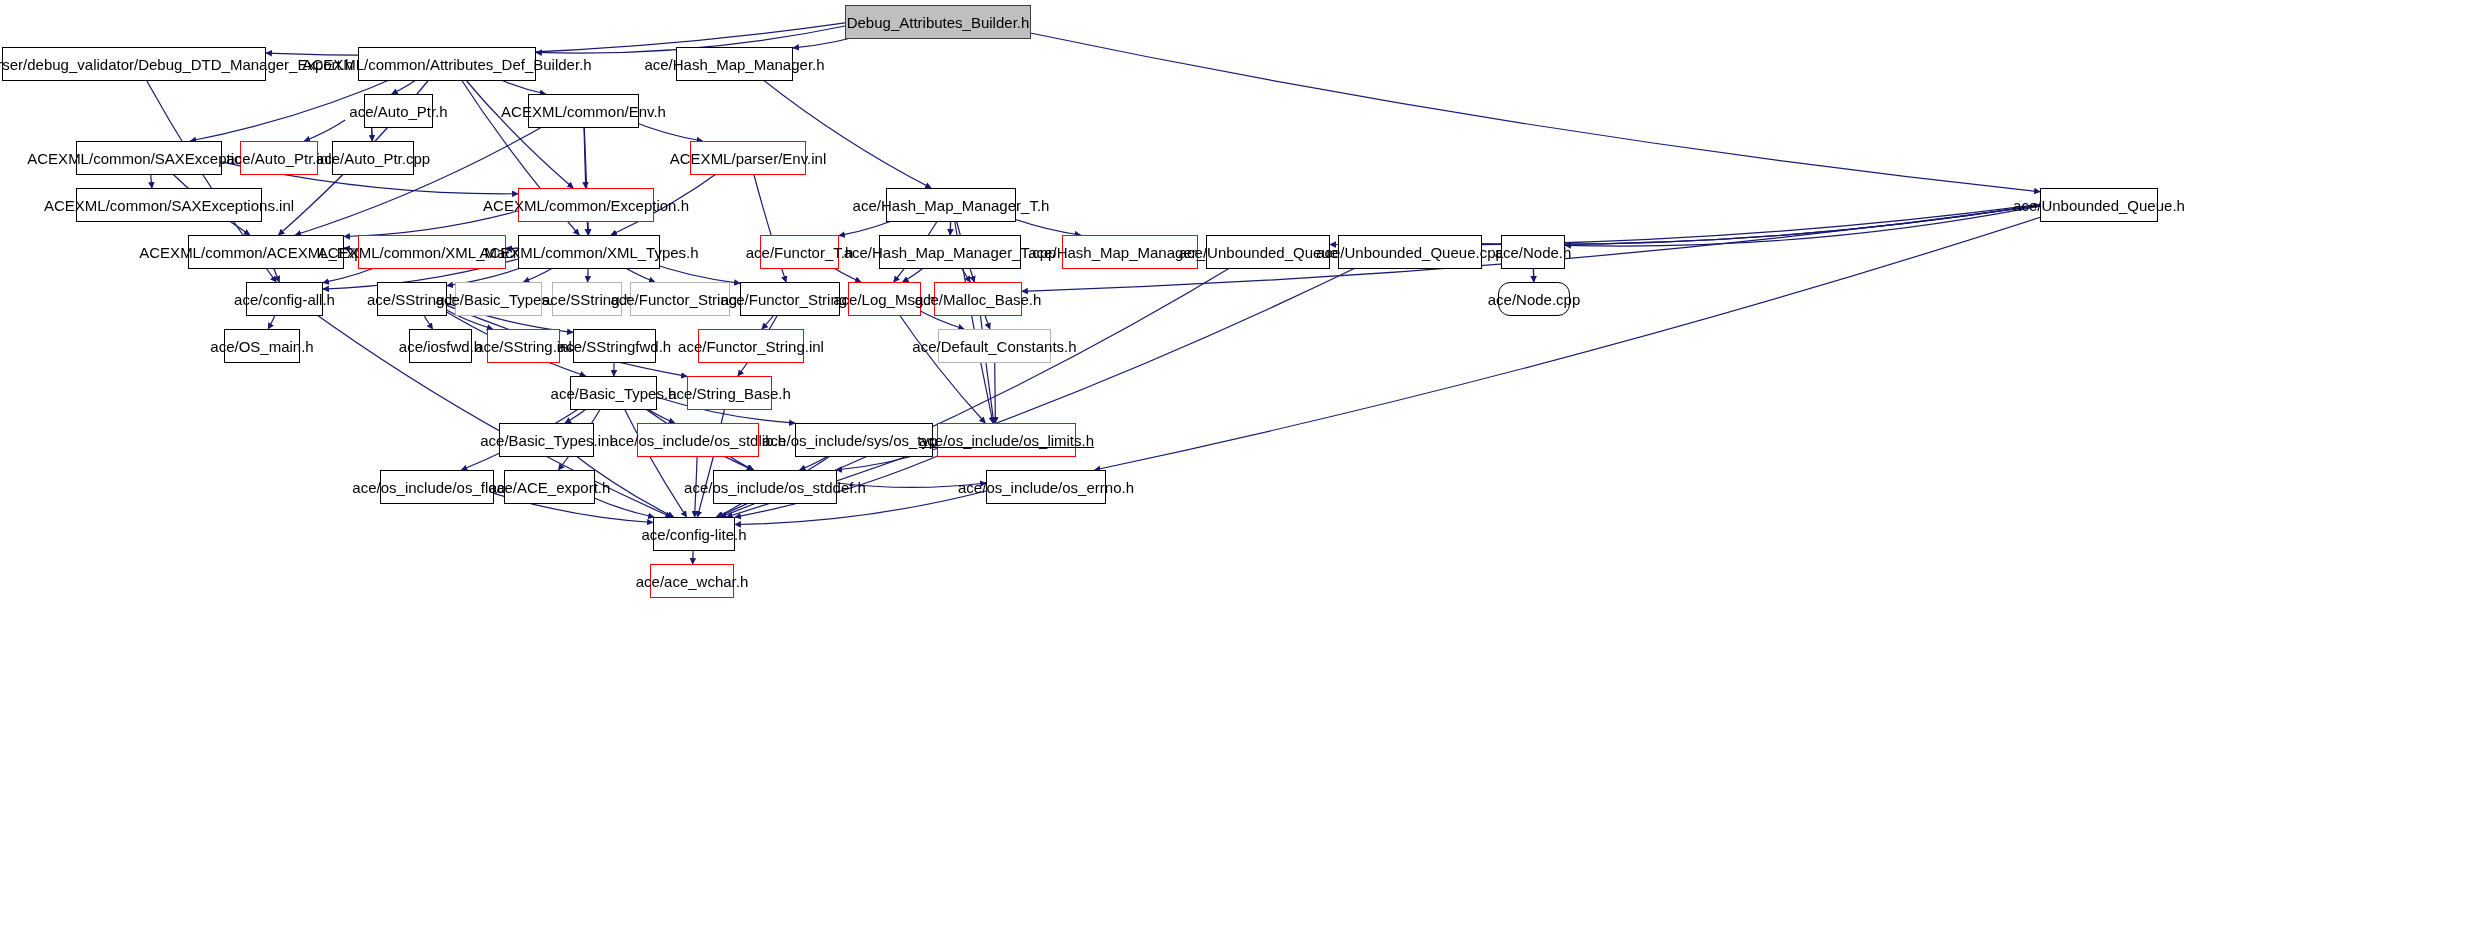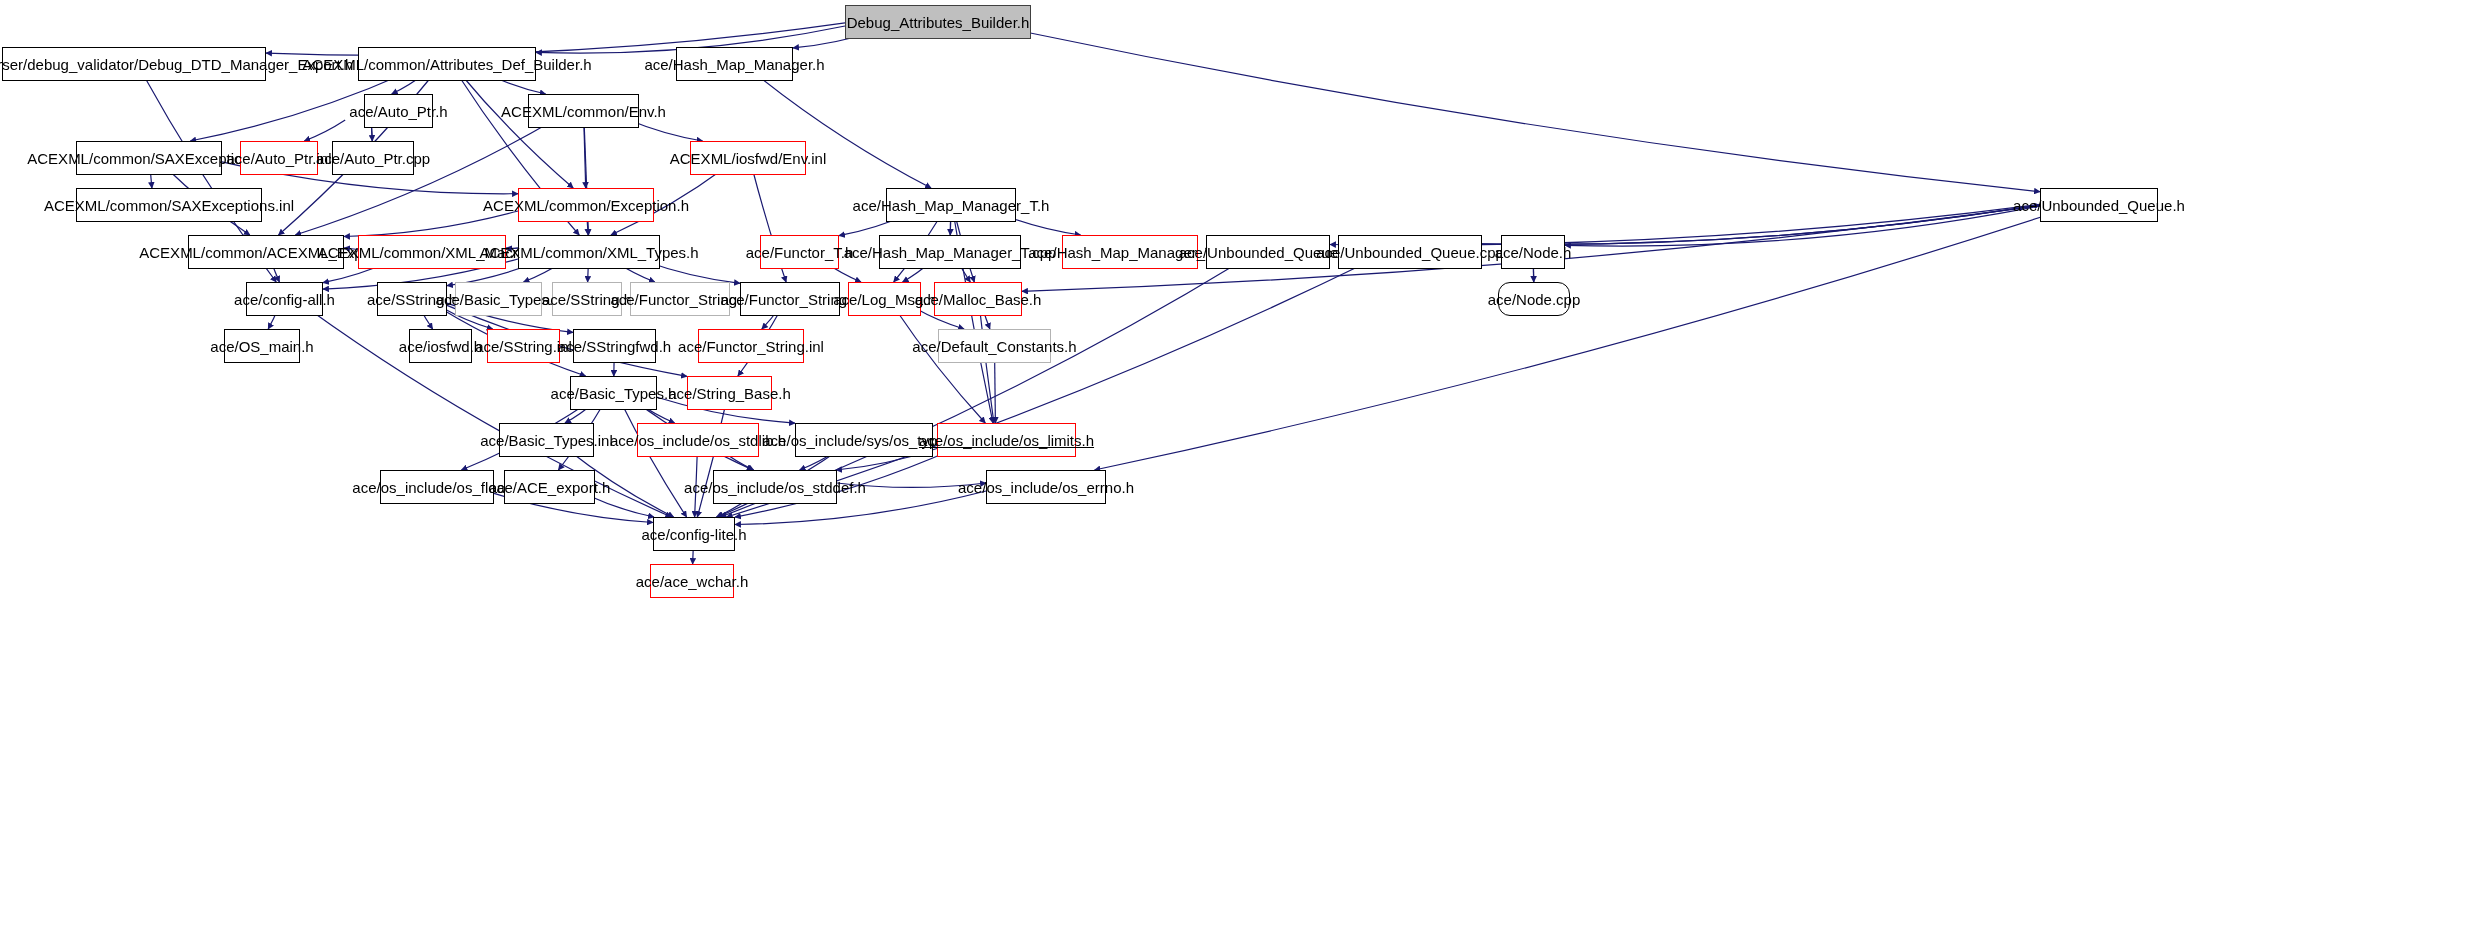--- a/index.html
+++ b/index.html
@@ -134,21 +134,21 @@
   <div id="nodes">
       <div class="node root" style="left: 845px; top: 5px; width: 186px;">Debug_Attributes_Builder.h</div>
       <div class="node" style="left: 2px; top: 47px; width: 264px;">ACEXML/parser/debug_validator/Debug_DTD_Manager_Export.h</div>
       <div class="node" style="left: 358px; top: 47px; width: 178px;">ACEXML/common/Attributes_Def_Builder.h</div>
       <div class="node" style="left: 676px; top: 47px; width: 117px;">ace/Hash_Map_Manager.h</div>
       <div class="node" style="left: 336px; top: 94px; width: 69px; margin-left: 28px;">ace/Auto_Ptr.h</div>
       <div class="node" style="left: 528px; top: 94px; width: 111px;">ACEXML/common/Env.h</div>
       <div class="node" style="left: 76px; top: 141px; width: 146px;">ACEXML/common/SAXExceptions.h</div>
       <div class="node red" style="left: 240px; top: 141px; width: 78px;">ace/Auto_Ptr.inl</div>
       <div class="node" style="left: 332px; top: 141px; width: 82px;">ace/Auto_Ptr.cpp</div>
-      <div class="node red" style="left: 690px; top: 141px; width: 116px;">ACEXML/iosfwd/Env.inl</div>
+      <div class="node red" style="left: 690px; top: 141px; width: 116px;">ACEXML/parser/Env.inl</div>
       <div class="node" style="left: 2040px; top: 188px; width: 118px;">ace/Unbounded_Queue.h</div>
       <div class="node" style="left: 76px; top: 188px; width: 186px;">ACEXML/common/SAXExceptions.inl</div>
       <div class="node red" style="left: 518px; top: 188px; width: 136px;">ACEXML/common/Exception.h</div>
       <div class="node" style="left: 886px; top: 188px; width: 130px;">ace/Hash_Map_Manager_T.h</div>
       <div class="node" style="left: 188px; top: 235px; width: 156px;">ACEXML/common/ACEXML_Export.h</div>
       <div class="node red" style="left: 358px; top: 235px; width: 148px;">ACEXML/common/XML_Macros.h</div>
       <div class="node" style="left: 518px; top: 235px; width: 142px;">ACEXML/common/XML_Types.h</div>
       <div class="node red" style="left: 760px; top: 235px; width: 79px;">ace/Functor_T.h</div>
       <div class="node" style="left: 879px; top: 235px; width: 142px;">ace/Hash_Map_Manager_T.cpp</div>
       <div class="node red" style="left: 1062px; top: 235px; width: 136px;">ace/Hash_Map_Manager_T.inl</div>

